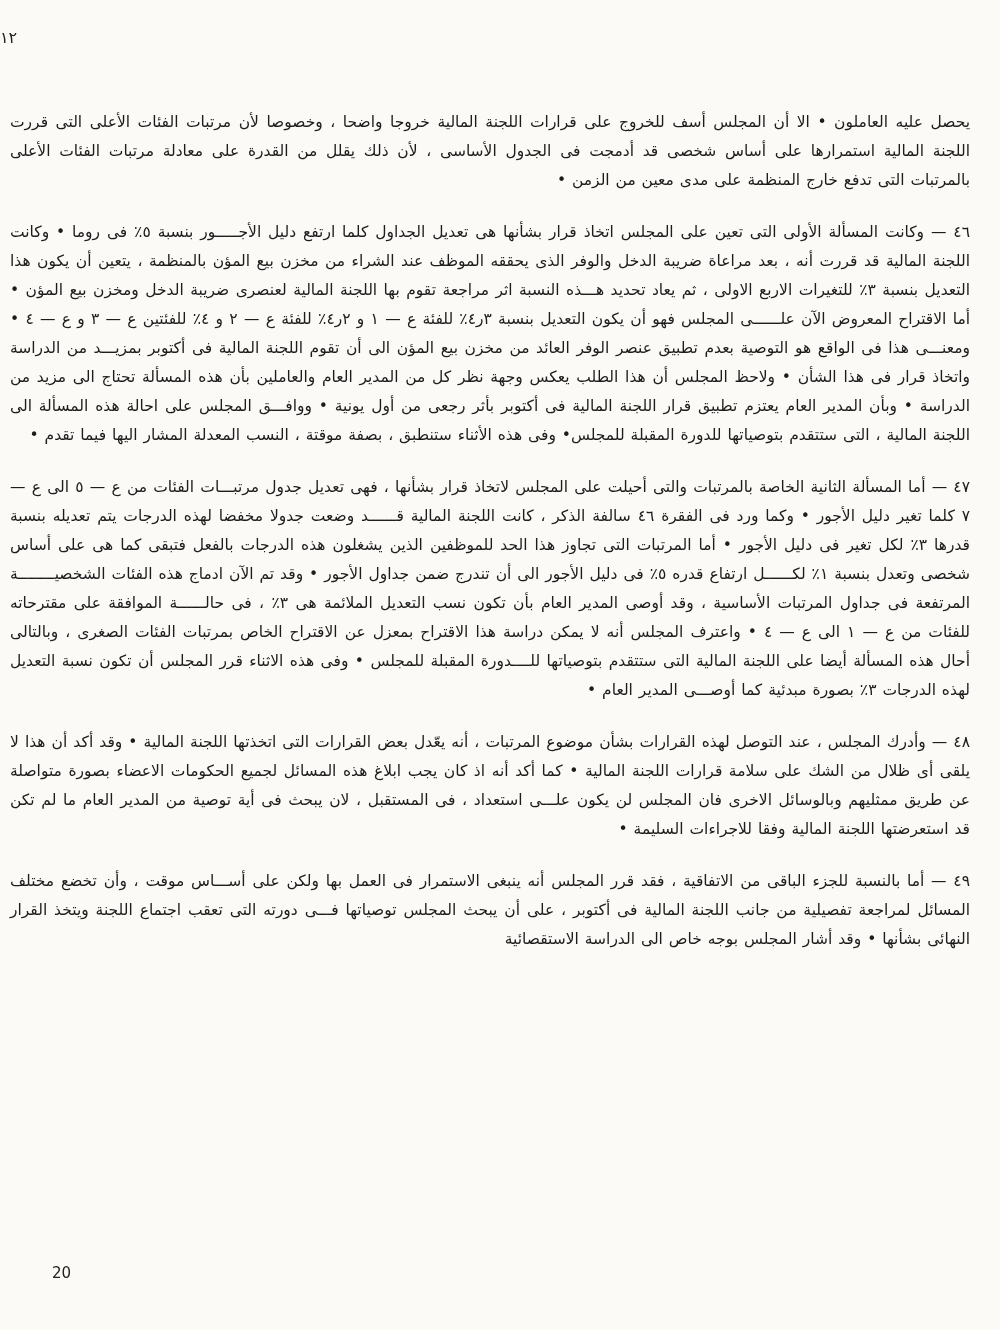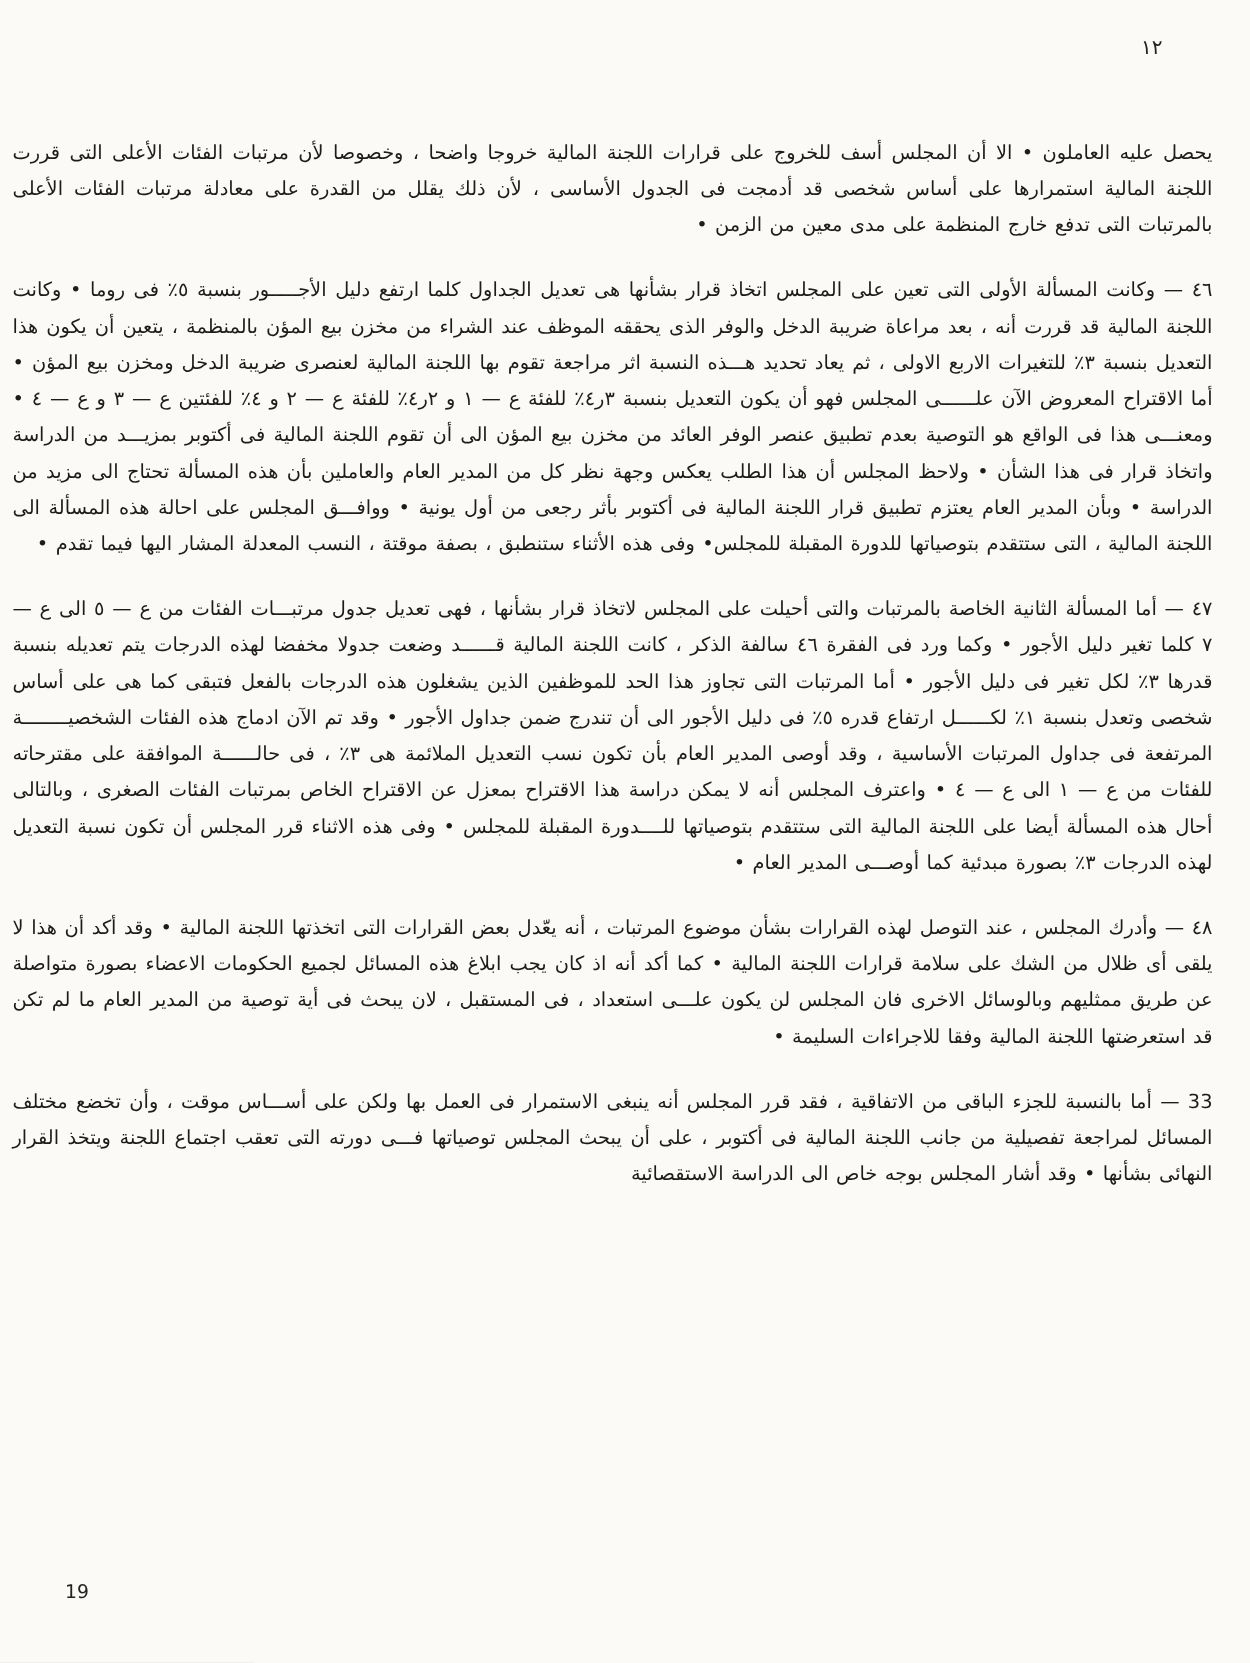--- a/index.html
+++ b/index.html
@@ -14,21 +14,21 @@
     height: 1330px;
     background: #fbfaf7;
     color: #1a1a1a;
     overflow: hidden;
   }
   .top-page-number {
     position: absolute;
     top: 28px;
     left: 0;
     right: 70px;
-    text-align: right;
+    text-align: left;
     font-size: 16px;
     letter-spacing: 1px;
     color: #222;
   }
   .body-text {
     position: absolute;
     top: 108px;
     right: 30px;
     left: 10px;
     direction: rtl;
@@ -60,18 +60,18 @@
 <div class="page">
 
   <div class="top-page-number">١٢</div>
 
   <div class="body-text">
 
   <p><span>يحصل عليه العاملون • الا أن المجلس أسف للخروج على قرارات اللجنة المالية خروجا واضحا ، وخصوصا لأن مرتبات الفئات الأعلى التى قررت اللجنة المالية استمرارها على أساس شخصى قد أدمجت فى الجدول الأساسى ، لأن ذلك يقلل من القدرة على معادلة مرتبات الفئات الأعلى بالمرتبات التى تدفع خارج المنظمة على مدى معين من الزمن •</span></p>
       <p><span>٤٦ —  وكانت المسألة الأولى التى تعين على المجلس اتخاذ قرار بشأنها هى تعديل الجداول كلما ارتفع دليل الأجـــــور بنسبة ٥٪ فى روما • وكانت اللجنة المالية قد قررت أنه ، بعد مراعاة ضريبة الدخل والوفر الذى يحققه الموظف عند الشراء من مخزن بيع المؤن بالمنظمة ، يتعين أن يكون هذا التعديل بنسبة ٣٪ للتغيرات الاربع الاولى ، ثم يعاد تحديد هـــذه النسبة اثر مراجعة تقوم بها اللجنة المالية لعنصرى ضريبة الدخل ومخزن بيع المؤن • أما الاقتراح المعروض الآن علــــــى المجلس فهو أن يكون التعديل بنسبة ٣ر٤٪ للفئة ع — ١ و ٢ر٤٪ للفئة ع — ٢ و ٤٪ للفئتين ع — ٣ و ع — ٤ • ومعنـــى هذا فى الواقع هو التوصية بعدم تطبيق عنصر الوفر العائد من مخزن بيع المؤن الى أن تقوم اللجنة المالية فى أكتوبر بمزيـــد من الدراسة واتخاذ قرار فى هذا الشأن • ولاحظ المجلس أن هذا الطلب يعكس وجهة نظر كل من المدير العام والعاملين بأن هذه المسألة تحتاج الى مزيد من الدراسة • وبأن المدير العام يعتزم تطبيق قرار اللجنة المالية فى أكتوبر بأثر رجعى من أول يونية • </span><span class="u">ووافـــق</span><span> المجلس على احالة هذه المسألة الى اللجنة المالية ، التى ستتقدم بتوصياتها للدورة المقبلة للمجلس• وفى هذه الأثناء ستنطبق ، بصفة موقتة ، النسب المعدلة المشار اليها فيما تقدم •</span></p>
       <p><span>٤٧ —  أما المسألة الثانية الخاصة بالمرتبات والتى أحيلت على المجلس لاتخاذ قرار بشأنها ، فهى تعديل جدول مرتبـــات الفئات من ع — ٥ الى ع — ٧ كلما تغير دليل الأجور • وكما ورد فى الفقرة ٤٦ سالفة الذكر ، كانت اللجنة المالية قــــــد وضعت جدولا مخفضا لهذه الدرجات يتم تعديله بنسبة قدرها ٣٪ لكل تغير فى دليل الأجور • أما المرتبات التى تجاوز هذا الحد للموظفين الذين يشغلون هذه الدرجات بالفعل فتبقى كما هى على أساس شخصى وتعدل بنسبة ١٪ لكــــــل ارتفاع قدره ٥٪ فى دليل الأجور الى أن تندرج ضمن جداول الأجور • وقد تم الآن ادماج هذه الفئات الشخصيــــــــة المرتفعة فى جداول المرتبات الأساسية ، وقد أوصى المدير العام بأن تكون نسب التعديل الملائمة هى ٣٪ ، فى حالــــــة الموافقة على مقترحاته للفئات من ع — ١ الى ع — ٤ • واعترف المجلس أنه لا يمكن دراسة هذا الاقتراح بمعزل عن الاقتراح الخاص بمرتبات الفئات الصغرى ، وبالتالى أحال هذه المسألة أيضا على اللجنة المالية التى ستتقدم بتوصياتها للــــدورة المقبلة للمجلس • وفى هذه الاثناء </span><span class="u">قرر</span><span> المجلس أن تكون نسبة التعديل لهذه الدرجات ٣٪ بصورة مبدئية كما أوصـــى المدير العام •</span></p>
       <p><span>٤٨ —  وأدرك المجلس ، عند التوصل لهذه القرارات بشأن موضوع المرتبات ، أنه يعّدل بعض القرارات التى اتخذتها اللجنة المالية • وقد أكد أن هذا لا يلقى أى ظلال من الشك على سلامة قرارات اللجنة المالية • كما أكد أنه اذ كان يجب ابلاغ هذه المسائل لجميع الحكومات الاعضاء بصورة متواصلة عن طريق ممثليهم وبالوسائل الاخرى فان المجلس لن يكون علـــى استعداد ، فى المستقبل ، لان يبحث فى أية توصية من المدير العام ما لم تكن قد استعرضتها اللجنة المالية وفقا للاجراءات السليمة •</span></p>
-      <p><span>33 —  أما بالنسبة للجزء الباقى من الاتفاقية ، فقد </span><span class="u">قرر</span><span> المجلس أنه ينبغى الاستمرار فى العمل بها ولكن على أســـاس موقت ، وأن تخضع مختلف المسائل لمراجعة تفصيلية من جانب اللجنة المالية فى أكتوبر ، على أن يبحث المجلس توصياتها فـــى دورته التى تعقب اجتماع اللجنة ويتخذ القرار النهائى بشأنها • وقد أشار المجلس بوجه خاص الى الدراسة الاستقصائية</span></p>
+      <p><span>٤٩ —  أما بالنسبة للجزء الباقى من الاتفاقية ، فقد </span><span class="u">قرر</span><span> المجلس أنه ينبغى الاستمرار فى العمل بها ولكن على أســـاس موقت ، وأن تخضع مختلف المسائل لمراجعة تفصيلية من جانب اللجنة المالية فى أكتوبر ، على أن يبحث المجلس توصياتها فـــى دورته التى تعقب اجتماع اللجنة ويتخذ القرار النهائى بشأنها • وقد أشار المجلس بوجه خاص الى الدراسة الاستقصائية</span></p>
     </div>
 
-  <div class="bottom-page-number">19</div>
+  <div class="bottom-page-number">20</div>
 
 </div>
 
 </body></html>

